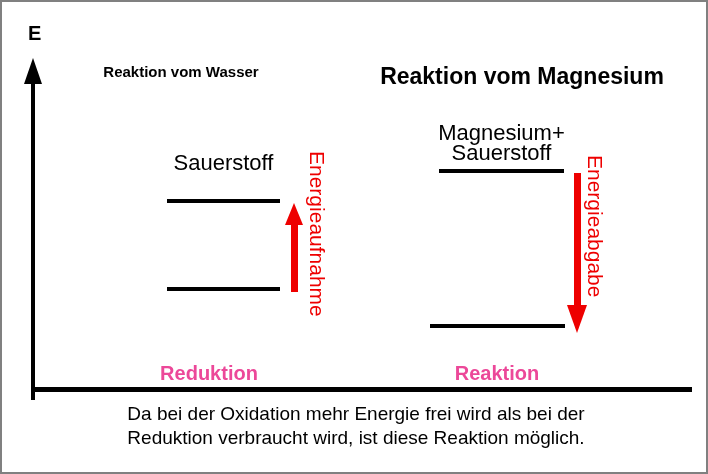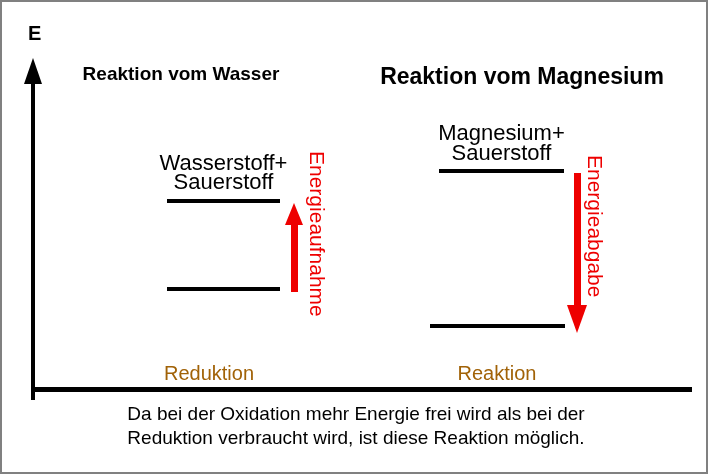--- a/index.html
+++ b/index.html
@@ -18,21 +18,21 @@
 
   
   #e-label{left:26px;top:20px;font-size:20px;font-weight:bold;}
   #axis-line{left:29px;top:72px;width:4px;height:326px;background:#000;}
   #axis-head{left:22px;top:56px;width:0;height:0;
     border-left:9px solid transparent;border-right:9px solid transparent;
     border-bottom:26px solid #000;}
   #baseline{left:29px;top:385px;width:661px;height:5px;background:#000;}
 
   
-  #title-left{left:59px;top:61px;width:240px;font-size:19px;font-weight:bold;}
+  #title-left{left:59px;top:61px;width:240px;font-size:15px;font-weight:bold;}
   #title-right{left:370px;top:61px;width:300px;font-size:23px;font-weight:bold;}
 
   
   .level{height:4px;background:#000;}
   #left-upper-line{left:165px;top:197px;width:113px;}
   #left-lower-line{left:165px;top:285px;width:113px;}
   #right-upper-line{left:437px;top:167px;width:125px;}
   #right-lower-line{left:428px;top:322px;width:135px;}
 
   
@@ -55,42 +55,41 @@
     writing-mode:vertical-rl;
     color:#ee0000;
     font-size:21px;
     letter-spacing:0px;
     white-space:nowrap;
   }
   #energy-up-text{left:303px;top:149px;}
   #energy-down-text{left:581px;top:153px;}
 
   
-  .process{color:#a16207;font-size:20px;}
+  .process{color:#ec4899;font-size:20px;font-weight:bold;}
   #reduktion{left:147px;top:360px;width:120px;}
   #oxidation{left:435px;top:360px;width:120px;}
 
   
   #caption{left:0;top:400px;width:708px;font-size:19px;line-height:24px;}
 </style>
 </head>
 <body>
 
 <div id="stage">
 
   <div class="abs" id="e-label">E</div>
   <div class="abs" id="axis-head"></div>
   <div class="abs" id="axis-line"></div>
   <div class="abs" id="baseline"></div>
 
   <div class="abs center" id="title-left">Reaktion vom Wasser</div>
   <div class="abs center" id="title-right">Reaktion vom Magnesium</div>
 
   <div class="abs center lvl-label" id="left-upper-label">
-    <div>Wasserstoff+</div>
     <div>Sauerstoff</div>
   </div>
   <div class="abs level" id="left-upper-line"></div>
   <div class="abs level" id="left-lower-line"></div>
   <div class="abs" id="arrow-up-head"></div>
   <div class="abs" id="arrow-up-shaft"></div>
   <div class="abs vtext" id="energy-up-text">Energieaufnahme</div>
 
   <div class="abs center lvl-label" id="right-upper-label">
     <div>Magnesium+</div>

